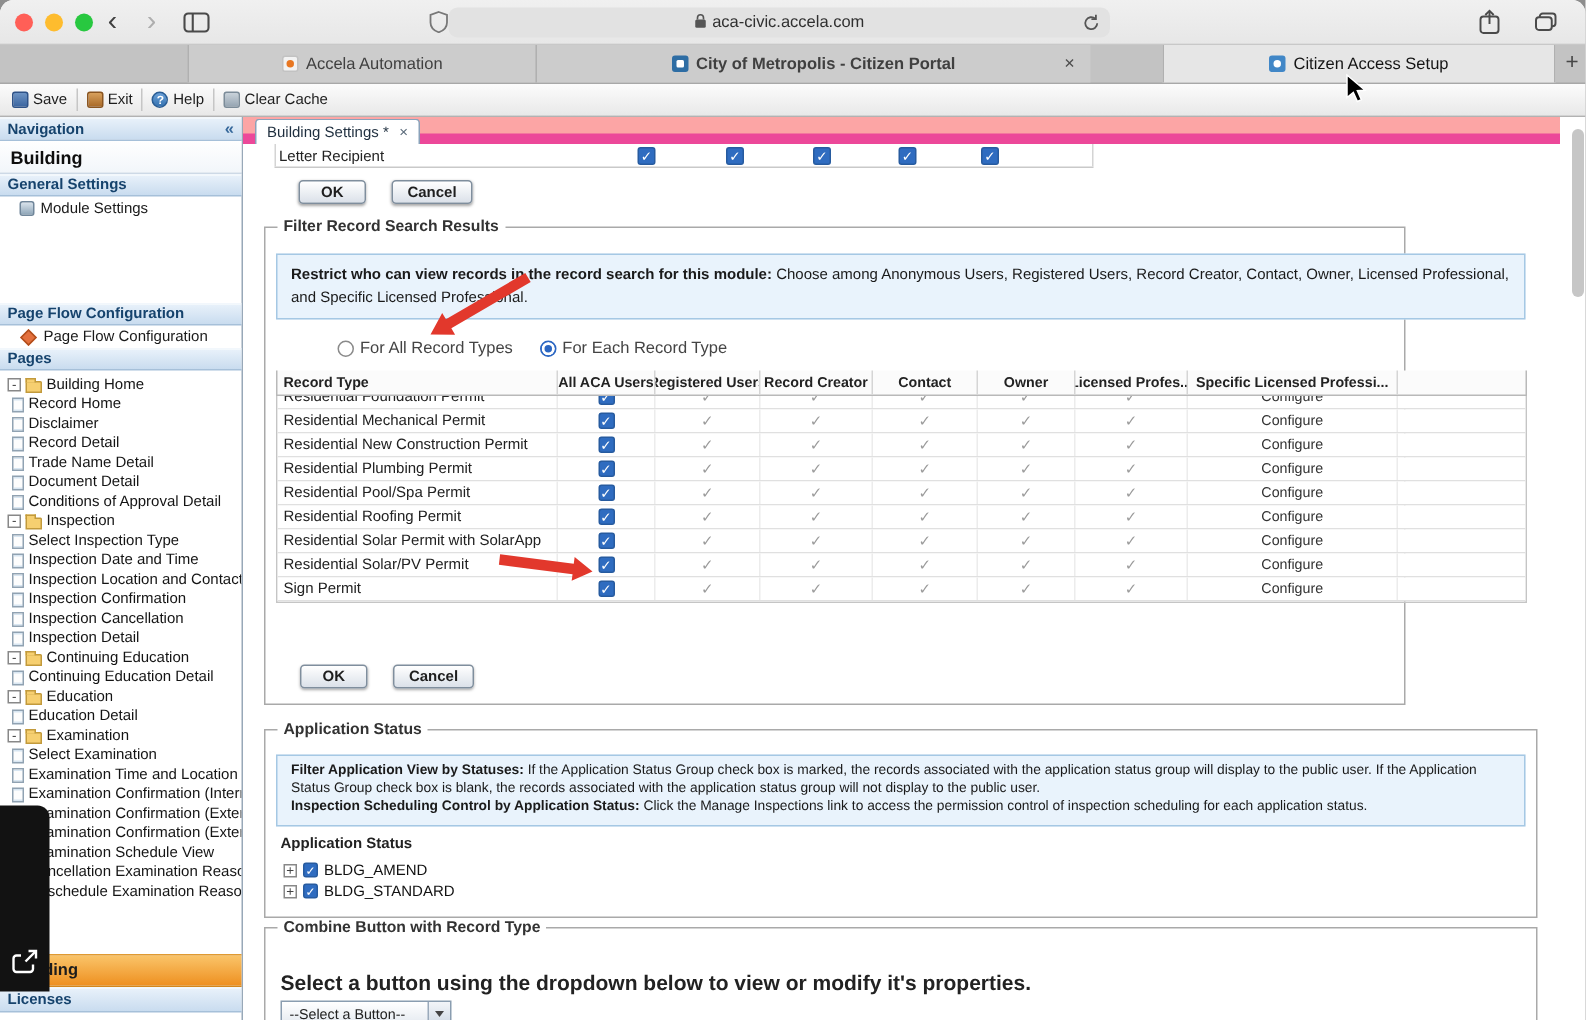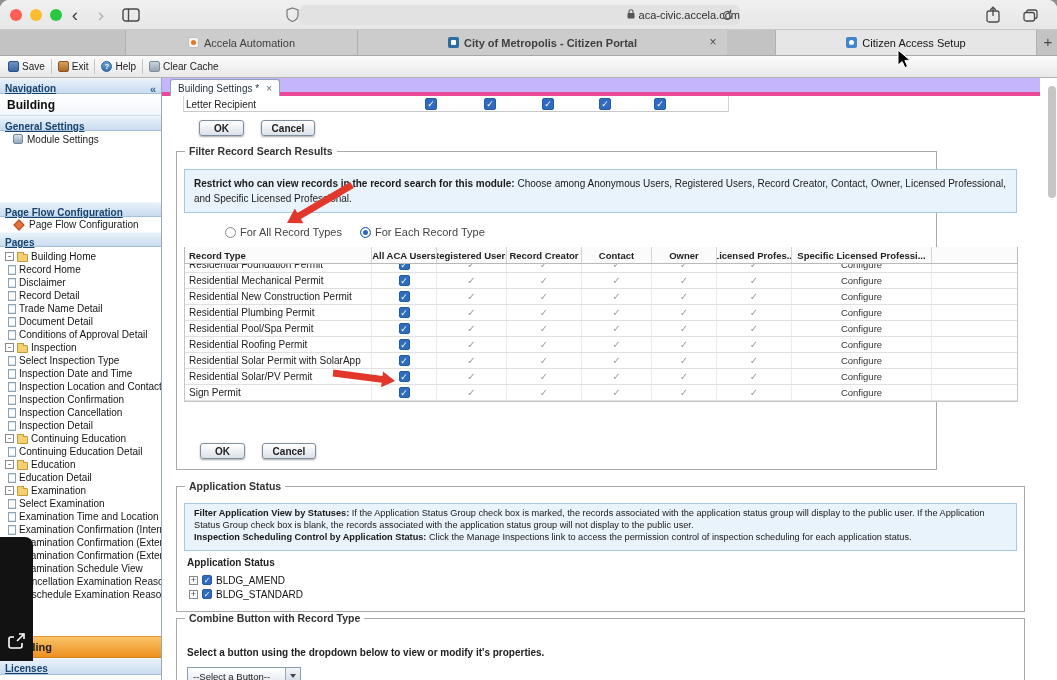--- a/index.html
+++ b/index.html
@@ -7,21 +7,21 @@
   .window { position:relative; width:1057px; height:680px; border-radius:9px 9px 0 0; overflow:hidden; background:#fff; }
 
   
   .titlebar { position:absolute; left:0; top:0; width:1057px; height:30px; background:linear-gradient(#f0f0f0,#e7e7e7); border-bottom:1px solid #c8c8c8; }
   .tl { position:absolute; top:9px; width:12px; height:12px; border-radius:50%; }
   .tl-red{left:10px;background:#ff5f57;} .tl-yellow{left:30px;background:#febc2e;} .tl-green{left:50px;background:#28c840;}
   .navbtn { position:absolute; top:1px; width:26px; height:28px; font-size:19px; color:#3f3f3f; text-align:center; line-height:27px; }
   .nav-back{left:62px;} .nav-fwd{left:88px;color:#aeaeae;}
   .icon-abs{position:absolute;}
   .sb-toggle{left:122px;top:8px;} .shield{left:286px;top:7px;}
-  .addressbar { position:absolute; left:299px; top:5px; width:441px; height:20px; background:#e2e2e2; border-radius:6px; font-size:11px; color:#2f2f2f; display:flex; align-items:center; justify-content:flex-end; gap:4px; }
+  .addressbar { position:absolute; left:299px; top:5px; width:441px; height:20px; background:#e2e2e2; border-radius:6px; font-size:11px; color:#2f2f2f; display:flex; align-items:center; justify-content:center; gap:4px; }
   .reload{position:absolute; right:7px; top:4px;}
   .share{left:986px;top:6px;} .tabsov{left:1023px;top:8px;}
 
   
   .tabbar { position:absolute; left:0; top:30px; width:1057px; height:26px; background:#c3c3c3; border-bottom:1px solid #a8a8a8; }
   .tab { position:absolute; top:0; height:25px; display:flex; align-items:center; justify-content:center; gap:5px; font-size:11px; color:#404040; background:#cccccc; border-left:1px solid #b0b0b0; }
   .tab-1{left:125px;width:232px;} .tab-2{left:357px;width:370px;font-weight:bold;}
   .tab-3{left:775px;width:262px;background:#e6e6e6;color:#141414;border-right:1px solid #b0b0b0;}
   .tab-close{position:absolute;left:705px;top:3px;width:16px;height:18px;font-size:12px;color:#4e4e4e;text-align:center;line-height:18px;}
   .newtab{position:absolute;left:1039px;top:1px;width:18px;height:22px;font-size:15px;color:#474747;text-align:center;line-height:22px;}
@@ -39,40 +39,40 @@
   .tbtn { display:flex; align-items:center; gap:3px; padding:0 6px; height:100%; }
   .tsep { width:1px; height:15px; background:#c6c6c6; }
   .tic { width:11px; height:11px; border-radius:2px; flex:none; }
   .tic-save{background:linear-gradient(#6d93c4,#3c66a0);border:1px solid #2e5288;}
   .tic-exit{background:linear-gradient(#d8a05c,#a96a28);border:1px solid #8a5520;}
   .tic-help{background:linear-gradient(#6aa0d8,#3572b0);border:1px solid #2a5d94;border-radius:50%;color:#fff;font-size:8px;font-weight:bold;text-align:center;line-height:10px;}
   .tic-cache{background:linear-gradient(#c9d2da,#96a5b2);border:1px solid #7c8c99;}
 
   
   .sidebar { position:absolute; left:0; top:78px; width:162px; height:602px; background:#fff; border-right:1px solid #98a8b8; }
-  .shead { position:absolute; left:0; width:161px; height:15px; background:linear-gradient(#e8f1fa,#c9dcef); border-top:1px solid #f2f7fc; border-bottom:1px solid #a6c0d9; display:flex; padding:4px 5px; font-size:10px; font-weight:bold; color:#16436d;text-decoration:underline; }
+  .shead { position:absolute; left:0; width:161px; height:15px; background:linear-gradient(#e8f1fa,#c9dcef); border-top:1px solid #f2f7fc; border-bottom:1px solid #a6c0d9; display:flex; align-items:center; padding:4px 5px; font-size:10px; font-weight:bold; color:#16436d; }
   .h-nav{top:0;height:16px;} .h-gs{top:38px;} .h-pf{top:124px;} .h-pages{top:154px;} .h-lic{top:580px;height:17px;}
   .collapse-btn{margin-left:auto;font-size:11px;color:#35679a;}
   .mod-title { position:absolute; left:0; top:16px; width:161px; height:22px; border-bottom:1px solid #cdd9e6; display:flex; align-items:center; padding-left:7px; font-size:12px; font-weight:bold; color:#0e0e0e; background:linear-gradient(#ffffff,#f2f6fa); }
   .srow { position:absolute; left:0; width:161px; display:flex; align-items:center; gap:4px; font-size:10px; color:#1a1a1a; padding-left:13px; white-space:nowrap; overflow:hidden; }
   .r-ms{top:54px;height:14px;} .r-pf{top:139px;height:15px;}
   .ic-mod{width:10px;height:10px;border-radius:2px;background:linear-gradient(#d9e3ec,#8fa6b8);border:1px solid #70869a;flex:none;}
   .ic-pf{width:8px;height:8px;background:#e4703d;border:1px solid #b14e1c;transform:rotate(45deg);flex:none;margin:0 2px;}
   .tree{position:absolute;left:0;top:172px;width:161px;}
   .tree-row{height:13px;display:flex;align-items:center;gap:3px;font-size:10px;color:#141414;white-space:nowrap;overflow:hidden;}
   .tfolder{padding-left:5px;} .tpage{padding-left:8px;}
   .expander{width:9px;height:9px;border:1px solid #888;background:#fff;font-size:9px;line-height:7px;text-align:center;color:#444;flex:none;}
   .ic-folder{width:11px;height:8px;background:#f6cf70;border:1px solid #c29a3c;border-radius:1px 1px 0 0;flex:none;position:relative;margin-top:2px;}
   .ic-folder::before{content:"";position:absolute;left:-1px;top:-3px;width:5px;height:2px;background:#f6cf70;border:1px solid #c29a3c;border-bottom:none;}
   .ic-page{width:8px;height:10px;background:#fdfdfd;border:1px solid #90a2b2;flex:none;box-shadow:inset 0 1px 0 #d8e6f2, inset 0 -1px 0 #d8e6f2;}
   .tree-label{overflow:hidden;}
   .active-module { position:absolute; left:0; top:558px; width:161px; height:22px; background:linear-gradient(#fac469,#ee9021); border-top:1px solid #e09a31; border-bottom:1px solid #d4871c; display:flex; align-items:center; padding-left:8px; font-size:11px; font-weight:bold; color:#1c1c1c; }
 
   
-  .tabstrip { position:absolute; left:162px; top:78px; width:878px; height:18px; background:#c4b5fd; border-bottom:4px solid #ec4899; }
+  .tabstrip { position:absolute; left:162px; top:78px; width:878px; height:18px; background:#fca5a5; border-bottom:7px solid #ec4899; }
   .ctab { position:absolute; left:8px; top:1px; height:17px; background:#fff; border:1px solid #8aa2ba; border-bottom:none; border-radius:3px 3px 0 0; display:flex; align-items:center; gap:7px; padding:0 7px; font-size:10px; color:#1f2f3f; }
   .ctab-x{font-size:10px;color:#5a6a7a;}
   .panel { position:absolute; left:162px; top:96px; width:878px; height:584px; background:#fff; overflow:hidden; }
 
   .pt-label{position:absolute;left:24px;top:3px;font-size:10px;color:#222;}
   .cb { width:11px; height:11px; background:#2f6cc0; border:1px solid #275b9f; border-radius:2px; color:#fff; font-size:9px; line-height:10px; text-align:center; flex:none; }
   .pcb{position:absolute;top:2px;width:12px;height:12px;line-height:11px;}
   .p1{left:263px;} .p2{left:322px;} .p3{left:380px;} .p4{left:437px;} .p5{left:492px;}
   .pt-line{position:absolute;left:21px;top:15px;width:546px;height:1px;background:#c9c9c9;}
   .pt-vl{position:absolute;top:0;width:1px;height:15px;background:#d4d4d4;}
@@ -109,21 +109,21 @@
   .gc-name{width:187px;justify-content:flex-start;padding-left:4px;}
   .w-aca{width:65px;} .w-reg{width:70px;} .w-crea{width:75px;} .w-con{width:70px;} .w-own{width:65px;} .w-lic{width:75px;} .w-spec{width:140px;} .w-fill{flex:1;border-right:none;}
   .chk{color:#9b9b9b;font-size:10px;}
   .conf{font-size:9.5px;color:#333;}
 
   .as-label{position:absolute;left:10px;top:70px;font-size:10px;font-weight:bold;color:#222;}
   .status-list{position:absolute;left:12px;top:86px;}
   .status-row{display:flex;align-items:center;gap:4px;height:14px;font-size:10px;color:#111;}
   .status-row .cb{width:10px;height:10px;font-size:8px;line-height:9px;}
 
-  .combine-instr{position:absolute;left:10px;top:28px;font-size:10px;font-weight:bold;color:#222;}
+  .combine-instr{position:absolute;left:10px;top:28px;font-size:14px;font-weight:bold;color:#222;}
   .select{position:absolute;left:10px;top:48px;width:114px;height:18px;border:1px solid #8a9db0;background:linear-gradient(#ffffff,#e2e8ef);display:flex;align-items:center;font-size:9.5px;color:#222;padding-left:5px;}
   .arrow-box{margin-left:auto;width:15px;height:16px;border-left:1px solid #9aaabb;background:linear-gradient(#f2f5f9,#cfd9e4);display:flex;align-items:center;justify-content:center;}
   .tri{width:0;height:0;border-left:3.5px solid transparent;border-right:3.5px solid transparent;border-top:4px solid #444;}
 
   
   .winscroll{position:absolute;left:1040px;top:78px;width:17px;height:602px;background:#fff;z-index:10;}
   .thumb{position:absolute;left:8px;top:8px;width:8px;height:112px;background:#c6c6c6;border-radius:4px;}
   .capture{position:absolute;left:0;top:537px;width:33px;height:124px;background:#121212;border-radius:0 8px 0 0;z-index:40;}
   .capture svg{position:absolute;left:7px;top:94px;}
   .annot{position:absolute;left:0;top:0;width:1057px;height:680px;pointer-events:none;z-index:50;}

